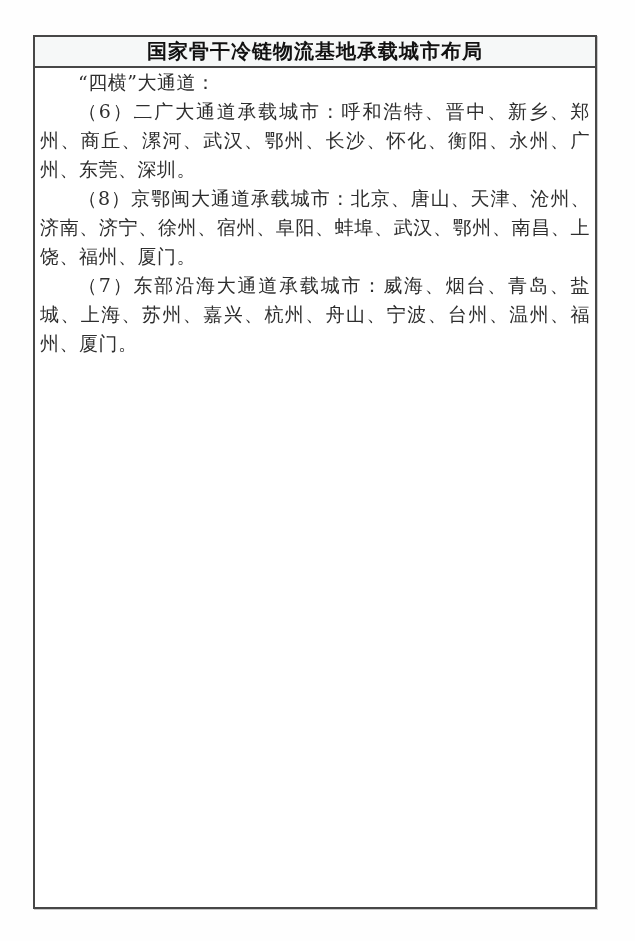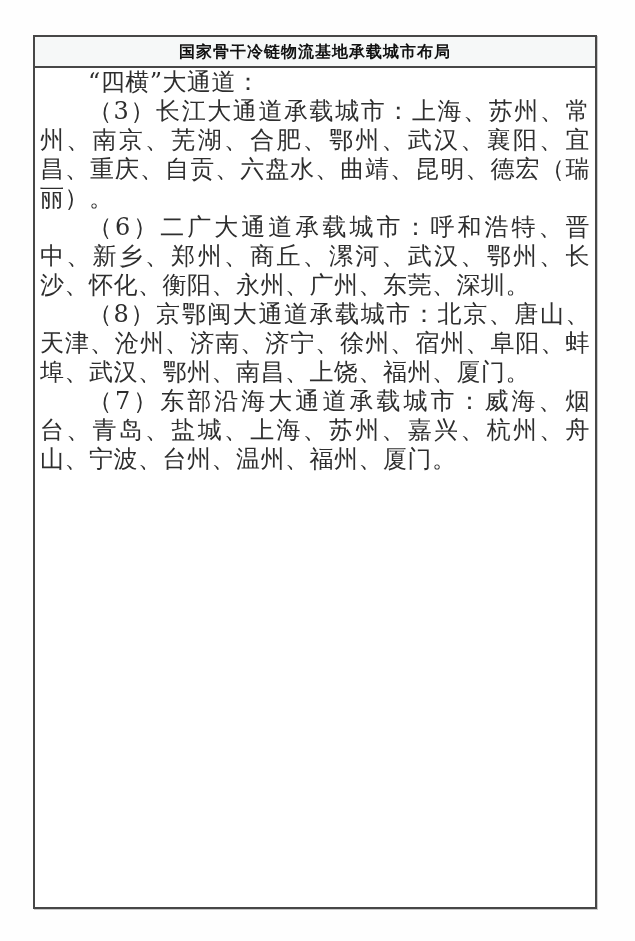--- a/index.html
+++ b/index.html
@@ -25,49 +25,48 @@
     background: #ffffff;
     box-sizing: border-box;
     box-shadow: 1px 1px 0 #c9c9c9;
   }
   .title-bar {
     height: 29px;
     line-height: 29px;
     text-align: center;
     font-family: "Liberation Sans", sans-serif;
     font-weight: bold;
-    font-size: 16px;
+    font-size: 20px;
     color: #111111;
     border-bottom: 2px solid #474747;
     background: #f6f8f8;
     letter-spacing: 1px;
     white-space: nowrap;
     overflow: hidden;
   }
   .doc-body {
     padding: 0 5px 0 5px;
-    font-size: 24px;
+    font-size: 19px;
     line-height: 29px;
     color: #2e2e2e;
     text-align: justify;
     text-justify: inter-ideograph;
     letter-spacing: 0.5px;
   }
   .para {
     margin: 0;
     text-indent: 2em;
   }
 </style>
 </head>
 <body>
 
 <div class="page">
   <div class="doc-box">
     <div class="title-bar">国家骨干冷链物流基地承载城市布局</div>
     <div class="doc-body">
         <p class="para">“四横”大通道：</p>
-        <p class="para">（3）长江大通道承载城市：上海、苏州、常州、南京、芜湖、合肥、鄂州、武汉、襄阳、宜昌、重庆、自贡、六盘水、曲靖、昆明、德宏（瑞丽）。</p>
         <p class="para">（6）二广大通道承载城市：呼和浩特、晋中、新乡、郑州、商丘、漯河、武汉、鄂州、长沙、怀化、衡阳、永州、广州、东莞、深圳。</p>
         <p class="para">（8）京鄂闽大通道承载城市：北京、唐山、天津、沧州、济南、济宁、徐州、宿州、阜阳、蚌埠、武汉、鄂州、南昌、上饶、福州、厦门。</p>
         <p class="para">（7）东部沿海大通道承载城市：威海、烟台、青岛、盐城、上海、苏州、嘉兴、杭州、舟山、宁波、台州、温州、福州、厦门。</p>
       </div>
   </div>
 </div>
 
 </body></html>

